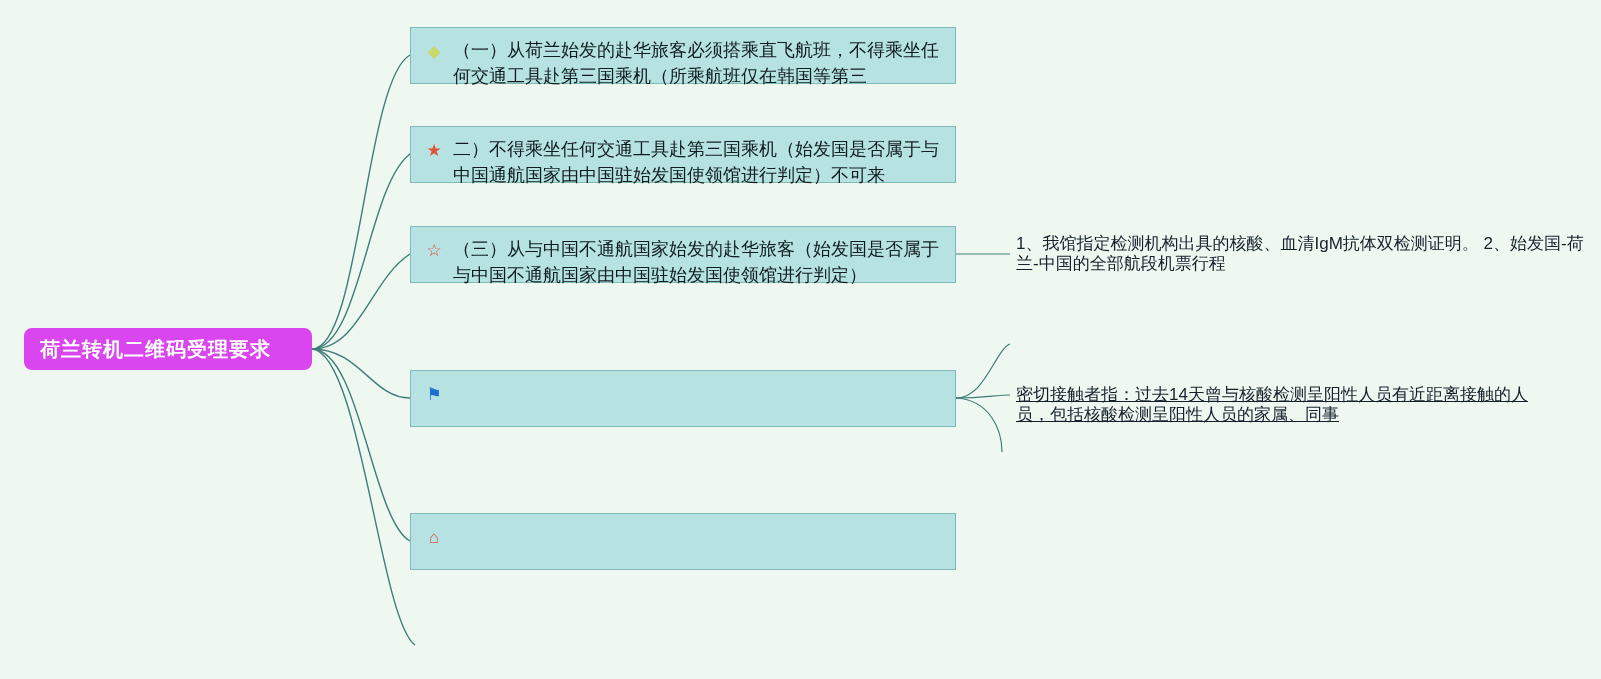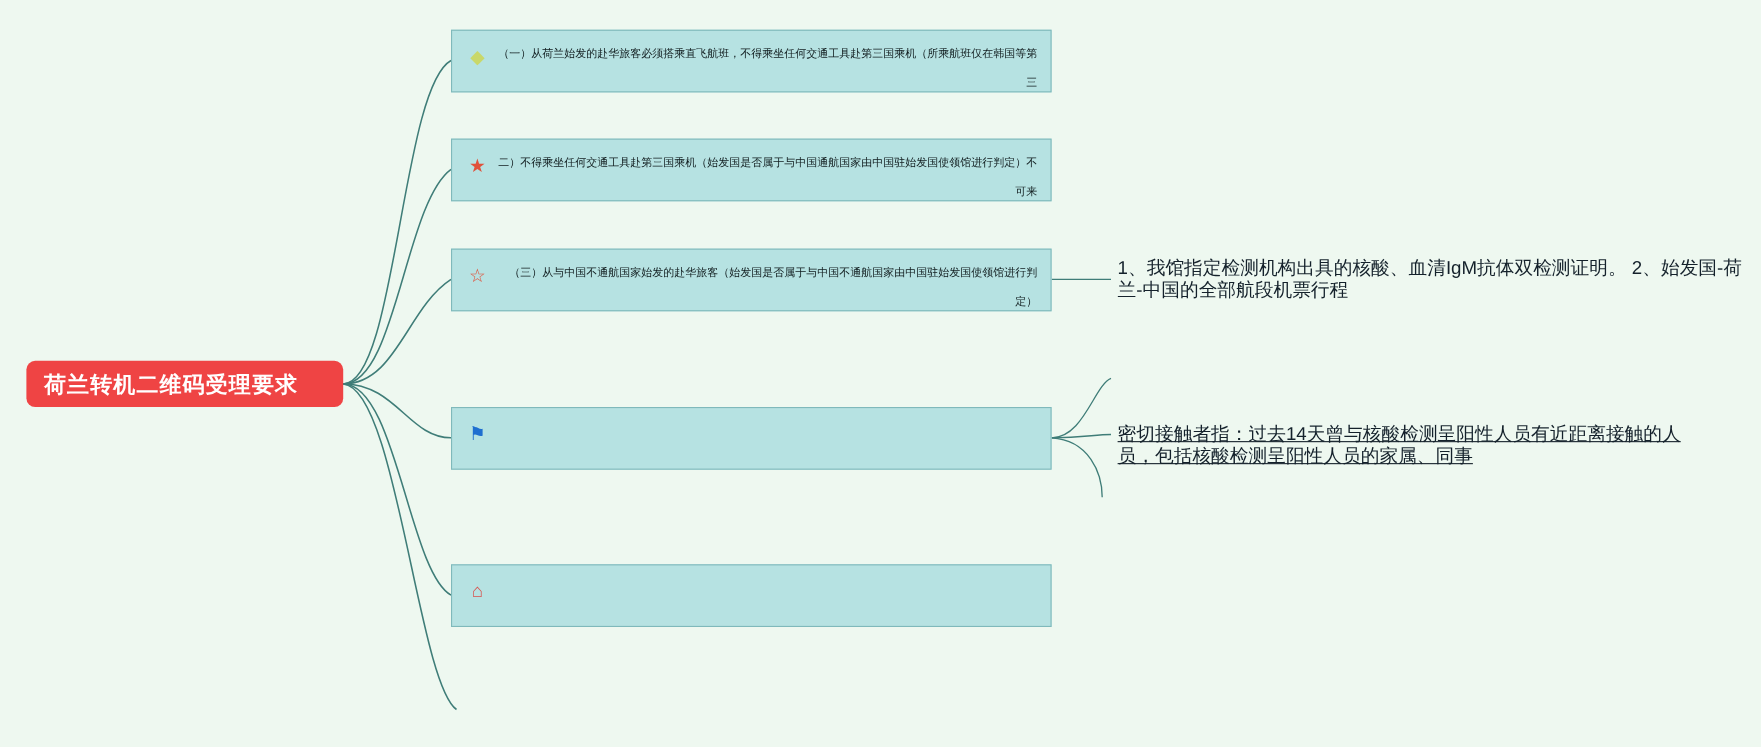--- a/index.html
+++ b/index.html
@@ -26,21 +26,21 @@
     width: 1601px;
     height: 679px;
     pointer-events: none;
   }
   .root-node {
     position: absolute;
     left: 24px;
     top: 328px;
     width: 288px;
     height: 42px;
-    background: #ef4444;
+    background: #d946ef;
     border-radius: 8px;
     color: #ffffff;
     font-size: 20px;
     font-weight: bold;
     display: flex;
     align-items: center;
     padding-left: 16px;
     box-sizing: border-box;
     letter-spacing: 1px;
   }
@@ -60,25 +60,24 @@
     height: 26px;
     display: flex;
     align-items: center;
     justify-content: center;
     font-size: 17px;
     line-height: 1;
     margin-right: 6px;
     margin-top: 1px;
   }
   .branch .btext {
-    font-size: 10px;
+    font-size: 18px;
     line-height: 26px;
     color: #101c1e;
     flex: 1;
-    text-align: right;
   }
   .leaf {
     position: absolute;
     font-size: 17px;
     line-height: 20px;
     color: #14212b;
     width: 570px;
   }
   .icon-diamond { color: #c9d86a; }
   .icon-star { color: #e0513a; }

